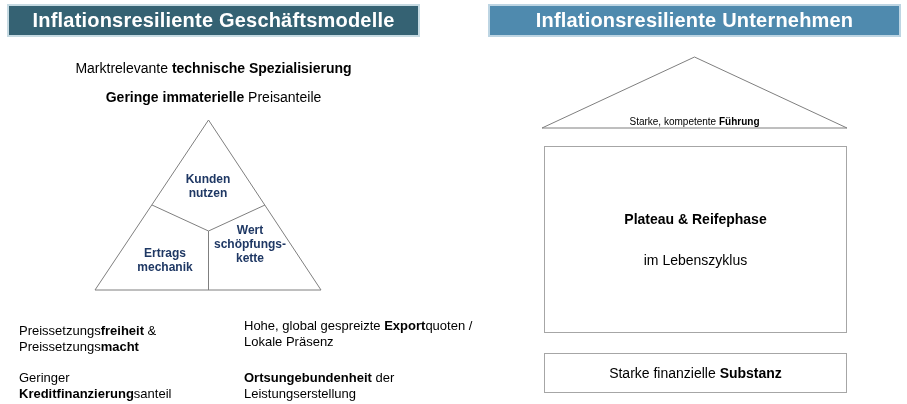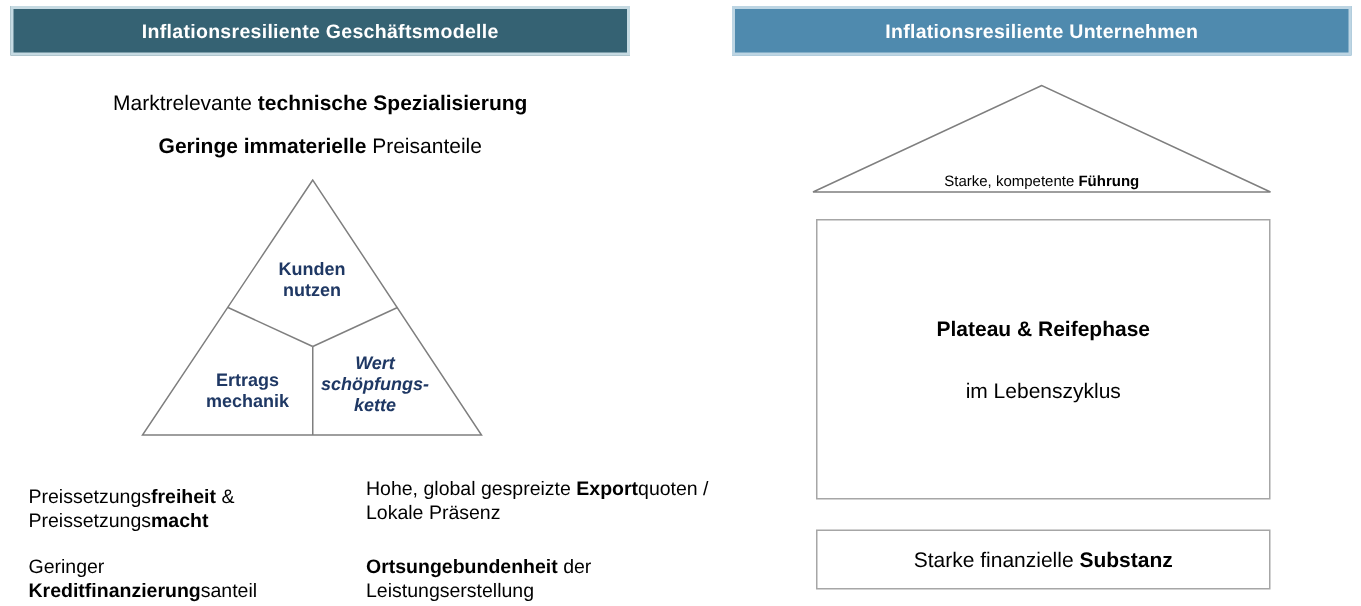--- a/index.html
+++ b/index.html
@@ -8,21 +8,21 @@
     font-family:"Liberation Sans",sans-serif;
     color:var(--text,#000);
   }
   .abs{position:absolute;}
   .b{font-weight:bold;}
 
   
   .hdr{
     height:33px;box-sizing:border-box;
     display:flex;align-items:center;justify-content:center;
-    font-weight:bold;font-size:13px;letter-spacing:.2px;
+    font-weight:bold;font-size:20px;letter-spacing:.2px;
     color:var(--header_text,#fff);
   }
   #left-header{left:7px;top:4px;width:413px;
     background:var(--left_header_bg,#356273);
     border:2px solid var(--left_header_edge,#c6dae2);}
   #right-header{left:488px;top:4px;width:413px;
     background:var(--right_header_bg,#4f8aae);
     border:2px solid var(--right_header_edge,#bdd5e3);}
 
   
@@ -34,21 +34,21 @@
   #triangle{left:94px;top:119px;width:228px;height:172px;}
   #triangle svg{position:absolute;left:0;top:0;}
   .tri-stroke{stroke:var(--line_gray,#7f7f7f);stroke-width:1;fill:none;}
   .tri-label{
     position:absolute;color:var(--navy,#1f3864);
     font-size:12px;line-height:14px;font-weight:600;
     text-align:center;white-space:pre-line;
   }
   #tri-label-top{left:0;right:0;top:53px;}
   #tri-label-bl{left:11px;width:120px;top:127px;}
-  #tri-label-br{left:96px;width:120px;top:116px;font-style:italic;}
+  #tri-label-br{left:96px;width:120px;top:104px;}
 
   
   .note{font-size:13px;line-height:16px;white-space:pre-line;margin:12px;}
   #note-pricing{left:7px;top:311px;width:222px;}
   #note-credit{left:7px;top:358px;width:222px;}
   #note-export{left:232px;top:306px;width:262px;}
   #note-location{left:232px;top:358px;width:262px;}
 
   
   #roof{left:541px;top:56px;width:307px;height:74px;}

